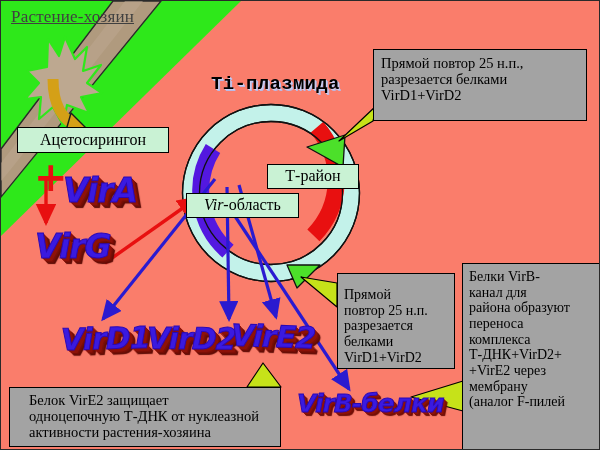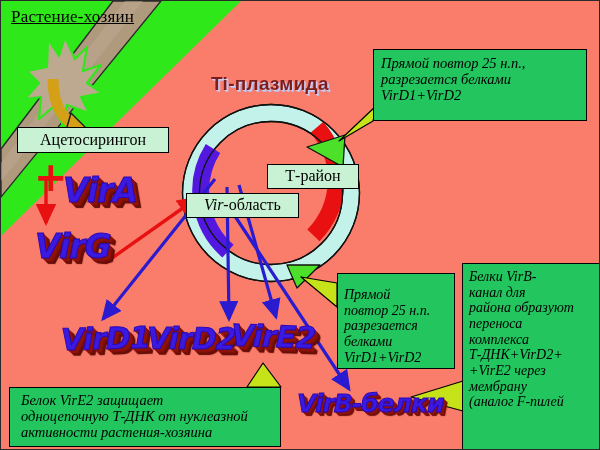--- a/index.html
+++ b/index.html
@@ -8,25 +8,25 @@
     position:relative;width:600px;height:450px;overflow:hidden;
     background:#fa7d6b;border:1px solid #2a2a2a;box-sizing:border-box;
   }
   #svgroot{position:absolute;left:0;top:0;width:600px;height:450px;}
 
   
   .box{
     position:absolute;box-sizing:border-box;border:1px solid #000;
     color:#000;line-height:1.12;
   }
-  .box-yellow{background:#22c55e;font-style:italic;}
+  .box-yellow{background:#a3a3a3;}
   .box-mint{background:#c9f2d4;}
 
   .cap-title{
-    position:absolute;color:#000000;font-size:17px;font-weight:400;
+    position:absolute;color:#404040;font-size:17px;font-weight:400;
     text-decoration:underline;letter-spacing:.2px;white-space:nowrap;
   }
   .label-plain{
     position:absolute;white-space:nowrap;color:#000;
   }
 
   
   .wa{
     position:absolute;white-space:nowrap;
     font-family:"DejaVu Sans",sans-serif;
@@ -37,22 +37,22 @@
        1px 1px 0 #8e1208, 2px 2px 0 #8e1208, 3px 3px 0 #8e1208,
        4px 4px 0 #7a0f06, 5px 5px 0 #6d0d05, 6px 6px 1px #5a0a04;
     letter-spacing:-1px;
   }
   .wa-sm{ text-shadow:
        1px 1px 0 #8e1208, 2px 2px 0 #8e1208, 3px 3px 0 #7a0f06,
        4px 4px 1px #6d0d05; }
 
   .ti-title{
     position:absolute;white-space:nowrap;
-    font-family:Liberation Sans, sans-serif;font-weight:bold;font-size:19px;
-    color:#7f1d1d;
+    font-family:Liberation Mono, monospace;font-weight:bold;font-size:19px;
+    color:#000000;
     text-shadow:1px 1px 0 #cfd0f2, 2px 2px 0 #b9bbe8;
     letter-spacing:.3px;
   }
 </style>
 </head>
 <body>
 
 <div id="stage">
 
   <svg id="svgroot" viewBox="0 0 600 450">
@@ -149,19 +149,19 @@
     <div>канал для</div>
     <div>района образуют</div>
     <div>переноса</div>
     <div>комплекса</div>
     <div>Т-ДНК+VirD2+</div>
     <div>+VirE2 через</div>
     <div>мембрану</div>
     <div>(аналог F-пилей</div>
   </div>
 
-  <div class="box box-yellow" style="left:8px;top:386px;width:272px;height:60px;font-size:14.5px;padding:4px 11px;">
+  <div class="box box-yellow" style="left:8px;top:386px;width:272px;height:60px;font-size:14.5px;padding:4px 19px;">
     <div>Белок VirE2 защищает</div>
     <div>одноцепочную Т-ДНК от нуклеазной</div>
     <div>активности растения-хозяина</div>
   </div>
 
 </div>
 
 </body></html>

